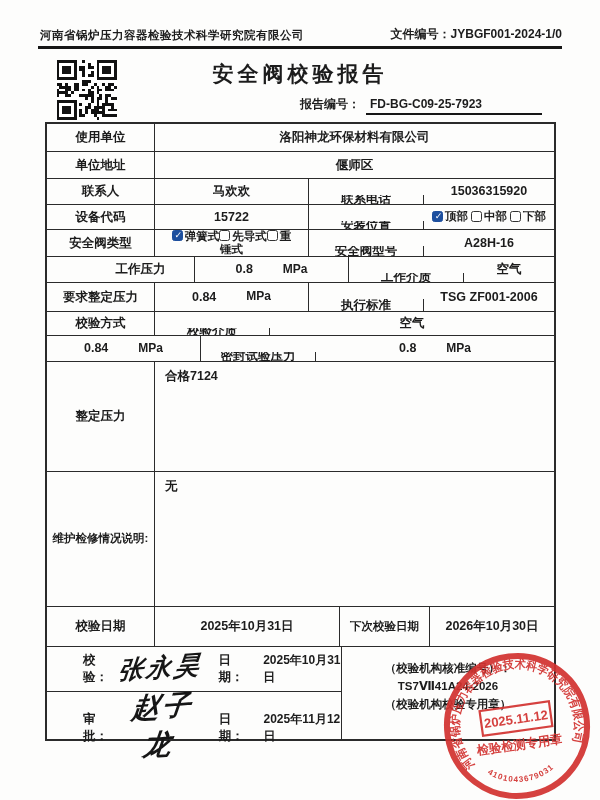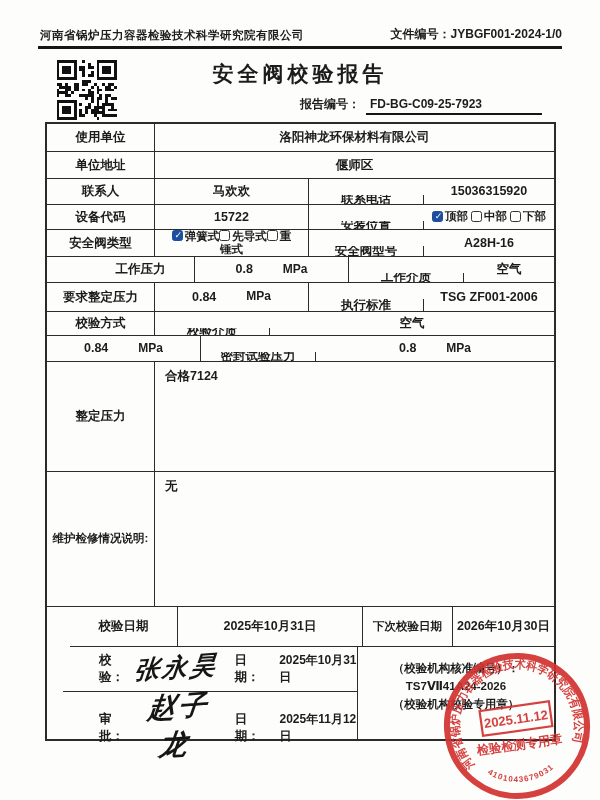--- a/index.html
+++ b/index.html
@@ -42,39 +42,39 @@
   .c1{flex:0 0 108px;}
   .c2{flex:0 0 154px;}
   .c3{flex:0 0 115px;margin-top:16px;}
   .c4{flex:1;}
   .d2{flex:0 0 185px;}
   .d3{flex:0 0 90px;}
   .d4{flex:1;}
   .cw{flex:1;}
   .r1{height:28px;}.r2{height:27px;}.r3{height:26px;}.r4{height:25px;}
   .r5{height:27px;}.r6{height:26px;padding-left:40px;}.r7{height:29px;}.r8{height:24px;}
-  .r9{height:26px;}.r10{height:110px;}.r11{height:135px;}.r12{height:40px;margin-left:23px;}
+  .r9{height:26px;}.r10{height:110px;}.r11{height:135px;}.r12{height:40px;}
   .small{font-size:11.5px;}
   .topleft{align-items:flex-start;justify-content:flex-start;padding:7px 10px;text-align:left;}
   .pressure{gap:30px;}
   .pressure .unit{font-size:12px;}
 
   
   .cbitem{display:inline;white-space:nowrap;}
   .cbitem.wrapable{white-space:normal;}
   .cb{display:inline-block;width:11px;height:11px;border:1.6px solid #333;border-radius:2.5px;
       vertical-align:-1.5px;margin-right:2px;background:#fff;box-sizing:border-box;position:relative;}
   .cb.checked{background:var(--cbblue);border-color:var(--cbblue);}
   .cb.checked::after{content:"✓";position:absolute;left:0;top:-1px;width:11px;height:11px;
       color:#fff;font-size:9px;font-weight:700;line-height:11px;text-align:center;}
   .cbgroup{display:flex;flex-wrap:wrap;justify-content:space-between;align-items:center;column-gap:3px;padding:0 8px;}
   .cbgroup.inlinewrap{display:block;text-align:center;padding:0 12px;}
 
   
-  .sigblock{display:flex;height:92px;box-sizing:border-box;padding-left:16px;}
+  .sigblock{display:flex;height:92px;box-sizing:border-box;}
   .sigleft{flex:0 0 295px;display:flex;flex-direction:column;border-right:1.5px solid var(--line);box-sizing:border-box;}
   .sigrow{flex:0 0 45px;display:flex;align-items:center;padding-left:36px;box-sizing:border-box;font-size:12.5px;font-weight:700;}
   .sigrow.first{border-bottom:1.5px solid var(--line);}
   .sigrow.second{flex:1;}
   .signame{display:inline-block;width:102px;text-align:center;font-size:25px;font-weight:600;font-style:italic;
            letter-spacing:3px;transform:rotate(-4deg) skewX(-10deg);margin-top:-4px;color:#161616;}
   .sigrow.second .signame{font-size:28px;}
   .sigdatelabel{margin-left:14px;}
   .sigdate{margin-left:12px;font-size:12px;}
   .stampcell{flex:1;display:flex;flex-direction:column;align-items:center;padding-top:13px;

